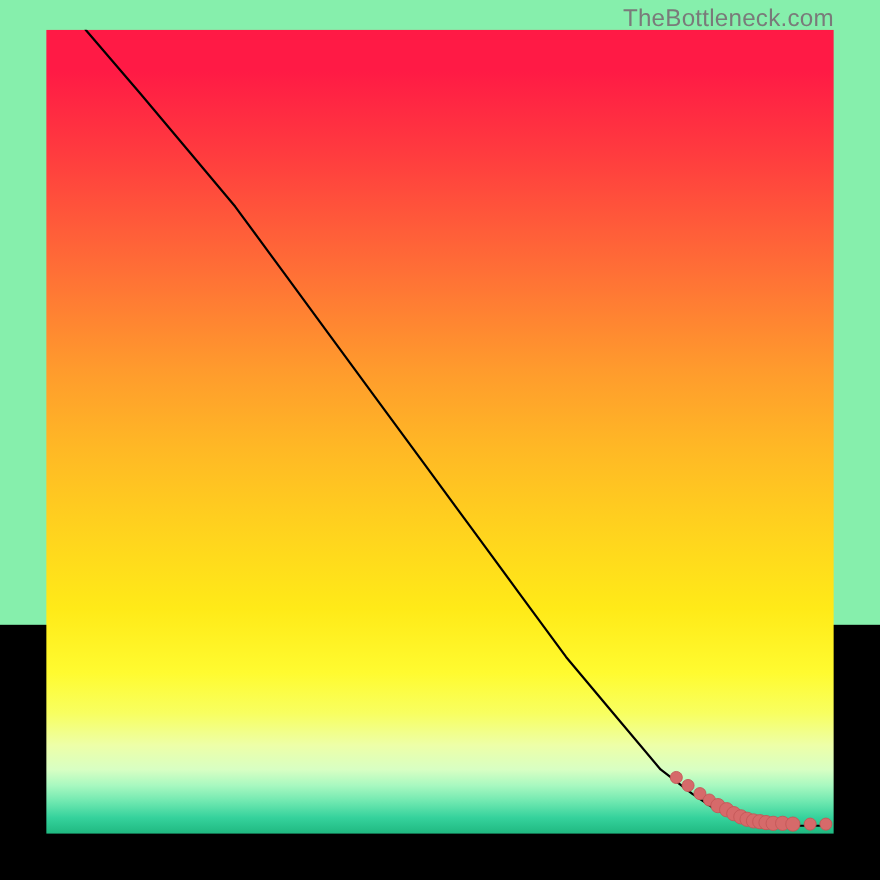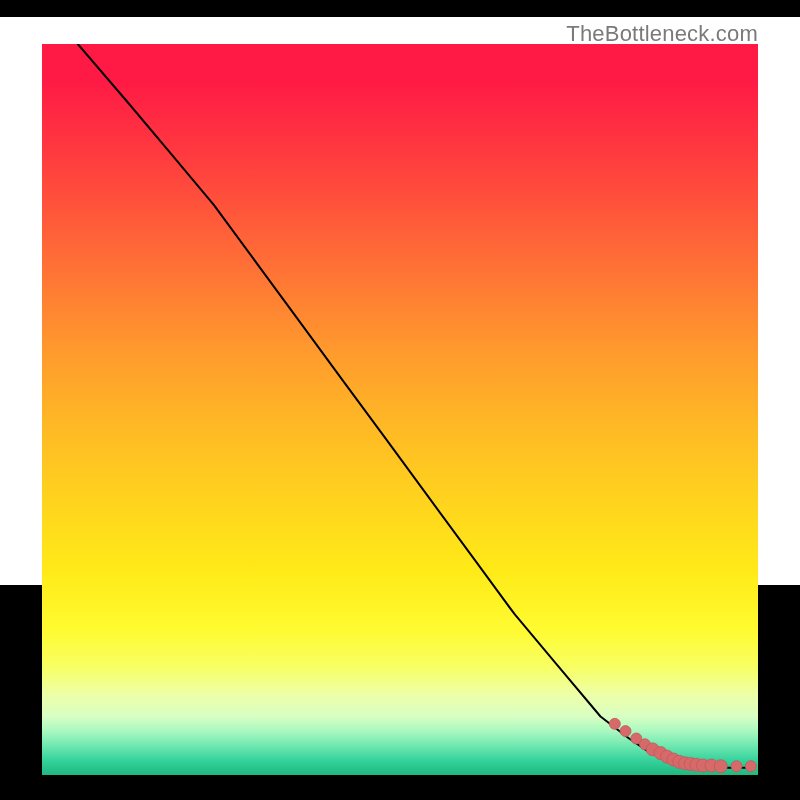--- a/index.html
+++ b/index.html
@@ -7,24 +7,24 @@
     padding: 0;
     width: 800px;
     height: 800px;
     background: #000;
     overflow: hidden;
     font-family: Arial, Helvetica, sans-serif;
   }
   .frame {
     position: absolute;
     left: 0;
-    top: 17px;
+    top: 0;
     width: 800px;
     height: 568px;
-    background: #ffffff;
+    background: #86efac;
   }
   .plot {
     position: absolute;
     left: 42px;
     top: 27px;
     width: 716px;
     height: 731px;
     overflow: hidden;
   }
   .gradient {

